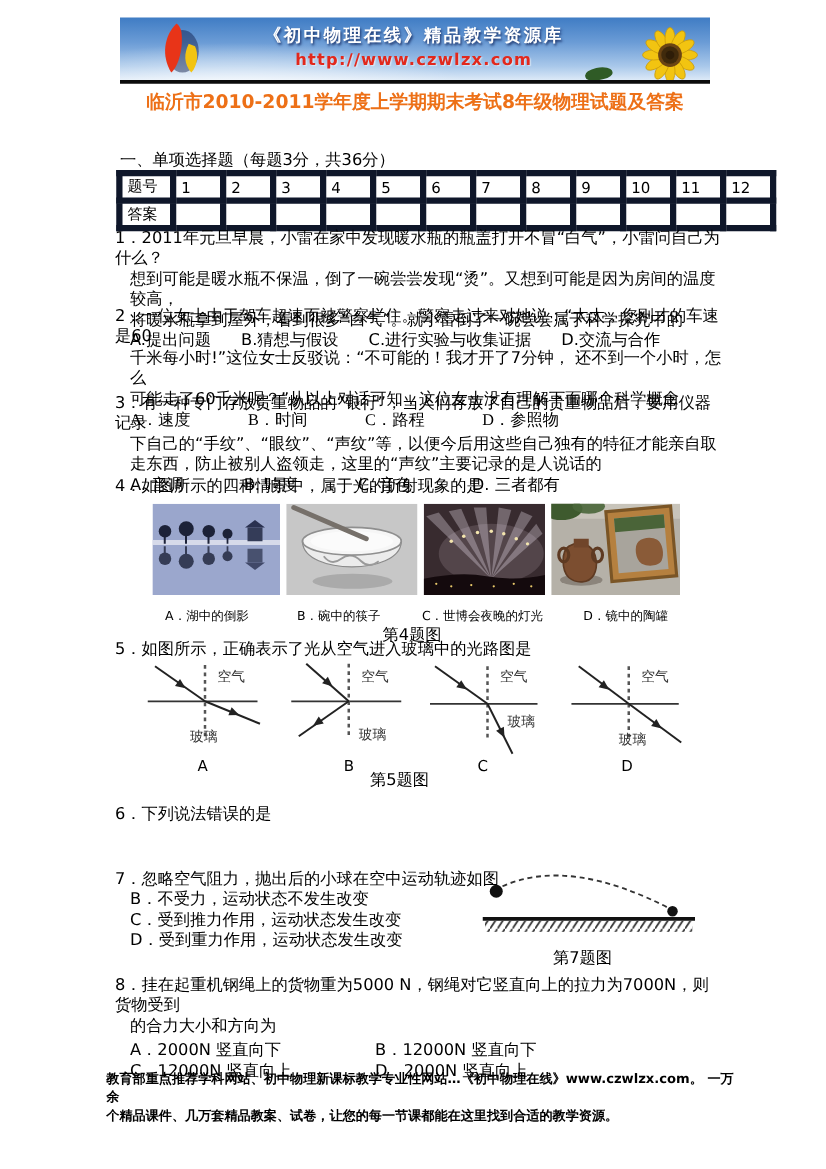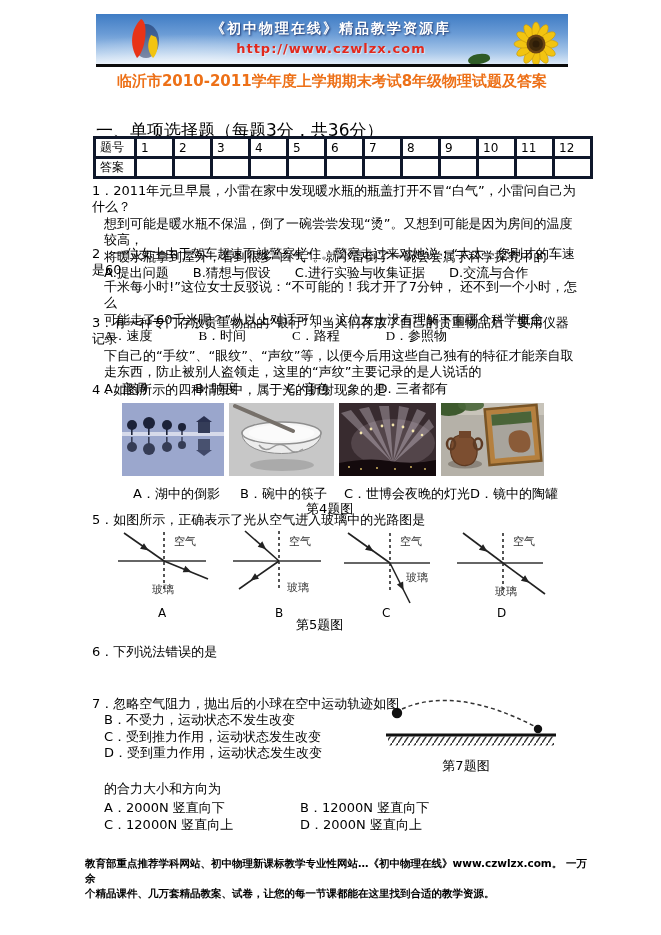--- a/index.html
+++ b/index.html
@@ -19,42 +19,42 @@
   .banner-url { position:absolute; left:90px; top:27px; width:290px; text-align:center;
             color:#e2281c; font-weight:bold; font-size:13px; letter-spacing:1px;
             text-shadow:1px 1px 1px rgba(255,255,255,.55); }
   .banner-sunflower { position:absolute; right:8px; top:6px; }
   .banner-leaf { position:absolute; right:78px; bottom:0px; width:22px; height:10px;
             background:#2f5b26; border-radius:50% 60% 40% 50%; transform:rotate(-12deg); }
 
   
   .main-title { position:absolute; left:96px; top:72px; width:472px; text-align:center;
             color:#ed7017; font-size:15px; font-weight:bold; white-space:nowrap; }
-  .section-heading { position:absolute; left:96px; top:119px; font-size:17px; }
+  .section-heading { position:absolute; left:96px; top:119px; font-size:13px; }
 
   
   table.answer-table { position:absolute; left:93px; top:136px; border-collapse:collapse;
             table-layout:fixed; }
-  table.answer-table td { border:3px solid #0f172a; height:16px; font-size:12px;
+  table.answer-table td { border:5px solid #0f172a; height:16px; font-size:12px;
             padding:0 0 0 4px; vertical-align:middle; }
   td.hdr { width:34px; padding-left:3px; }
   td.num { width:31px; }
 
   
   .q { position:absolute; left:92px; width:488px; font-size:13px; line-height:16.4px; }
   .q .cont { padding-left:12px; }
   .opts-row { display:flex; padding-left:12px; white-space:nowrap; }
   .opts-row.g1 { gap:24px; } .opts-row.g2 { gap:46px;font-family:Liberation Serif, serif; } .opts-row.g3 { gap:48px; }
   .opts-grid { display:grid; grid-template-columns:196px auto; padding-left:12px; }
   .opts-stack div { padding-left:12px; }
 
   
   .q4-images { position:absolute; left:30px; top:21px; display:flex; gap:5px; }
   .q4-images svg { display:block; }
-  .q4-labels { position:absolute; left:41px; top:104px; display:flex; font-size:13px; white-space:nowrap; }
+  .q4-labels { position:absolute; left:20px; top:104px; display:flex; font-size:10px; white-space:nowrap;text-align:center; }
   .q4-labels span { display:inline-block; }
   .q4-labels .w1{width:107px;} .q4-labels .w2{width:104px;} .q4-labels .w3{width:126px;} .q4-labels .w4{width:103px;}
   .fig-caption { position:absolute; font-size:13px; }
 
   
   .q5-diagrams { position:absolute; left:26px; top:17px; display:flex; gap:21px; }
   .ray-label { font-size:11px; fill:#333; }
   .ray-letter { font-size:12px; fill:#000; }
 
   
@@ -345,20 +345,21 @@
       <path d="M16,11 Q70,-13 152,30" fill="none" stroke="#333" stroke-width="1.5" stroke-dasharray="4,3"></path>
       <circle cx="152" cy="31" r="4.2" fill="#111"></circle>
       <line x1="0" y1="37" x2="170" y2="37" stroke="#111" stroke-width="3"></line>
       <rect x="2" y="38.5" width="166" height="9" fill="url(#hatch7)"></rect>
     </svg>
     <span class="fig-caption">第7题图</span>
   </div>
 </div>
 
 <div class="q" style="top:781px;">
+  <div>8．挂在起重机钢绳上的货物重为5000 N，钢绳对它竖直向上的拉力为7000N，则货物受到</div>
   <div class="cont">的合力大小和方向为</div>
   <div class="opts-grid" style="margin-top:3px;">
     <span>A．2000N  竖直向下</span>
     <span>B．12000N 竖直向下</span>
     <span>C．12000N 竖直向上</span>
     <span>D．2000N  竖直向上</span>
   </div>
 </div>
 
 <div class="page-footer">

